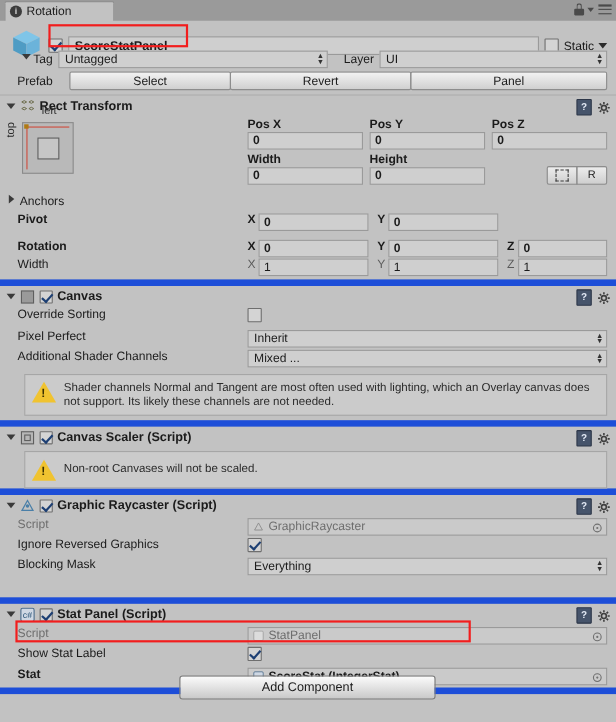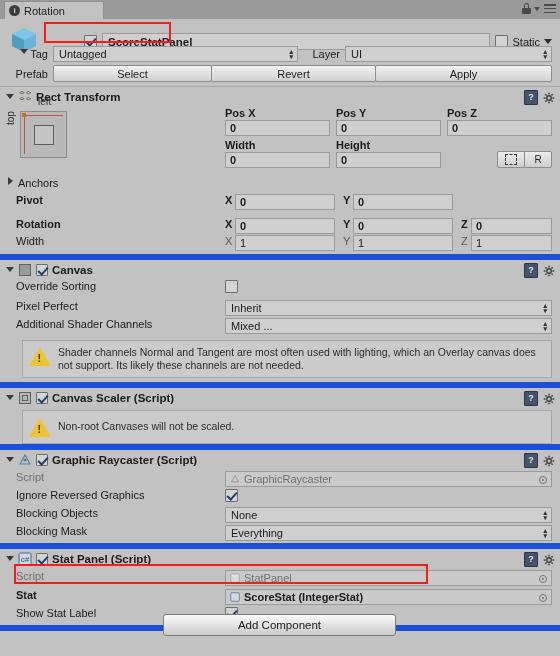--- a/index.html
+++ b/index.html
@@ -33,21 +33,21 @@
   .menu-icon i:nth-child(3){width:12px}
   .caret-sm{width:0;height:0;border-left:3px solid transparent;border-right:3px solid transparent;
        border-top:4px solid #4a4a4a;margin-right:1px;}
 
   
   .content{position:absolute;left:0;top:19px;width:560px;height:637px;background:#c2c2c2;}
 
   
   .go-header{position:relative;height:67px;background:#c2c2c2;border-bottom:1px solid #a8a8a8;}
   .cube-icon{position:absolute;left:9px;top:6px;width:30px;height:30px;}
-  .go-name-row{position:absolute;left:44px;top:6px;right:8px;height:33px;display:flex;align-items:center;gap:5px;margin-left:40px;}
+  .go-name-row{position:absolute;left:44px;top:6px;right:8px;height:33px;display:flex;align-items:center;gap:5px;}
   .chk{width:13px;height:13px;background:#d4d4d4;border:1px solid #6e6e6e;box-sizing:border-box;
        border-radius:1px;position:relative;flex:none;}
   .chk.on:after{content:"";position:absolute;left:3px;top:0px;width:4px;height:8px;
        border:solid #1d3f73;border-width:0 2px 2px 0;transform:rotate(42deg);}
   .namefield{flex:1;height:17px;background:#cfcfcf;border:1px solid #9a9a9a;box-sizing:border-box;
        display:flex;align-items:center;padding-left:5px;font-weight:bold;font-size:11.5px;}
   .static-wrap{display:flex;align-items:center;gap:4px;flex:none;}
   .static-lbl{font-size:11px;}
   .caret-dn{width:0;height:0;border-left:4px solid transparent;border-right:4px solid transparent;border-top:5px solid #2b2b2b;}
 
@@ -182,23 +182,23 @@
           <span>UI</span>
           <span class="arrows">
               <b>▴</b>
               <b>▾</b>
             </span>
         </div>
       </div>
 
       <div class="prefab-row">
         <div class="fld-lbl" style="width:40px">Prefab</div>
-        <div class="btn" style="width:159px;margin-left:5px">Select</div>
+        <div class="btn" style="width:147px;margin-left:15px">Select</div>
         <div class="btn" style="width:165px;margin-left:-1px">Revert</div>
-        <div class="btn" style="flex:1;margin-left:-1px">Apply</div>
+        <div class="btn" style="flex:1;margin-left:-1px">Panel</div>
       </div>
     </div>
 
     <div class="comp" style="height:167px">
       <div class="comp-head">
         <div class="foldout open"></div>
         <svg class="comp-icon" viewBox="0 0 14 14">
           <path d="M4 1.5 l2.2 1.2 -2.2 1.2 -2.2 -1.2z" fill="none" stroke="#6b6b4a" stroke-width="0.9"></path>
           <path d="M10.5 1.5 l2.2 1.2 -2.2 1.2 -2.2 -1.2z" fill="none" stroke="#6b6b4a" stroke-width="0.9"></path>
           <path d="M4 7.5 l2.2 1.2 -2.2 1.2 -2.2 -1.2z" fill="none" stroke="#6b6b4a" stroke-width="0.9"></path>
@@ -426,30 +426,20 @@
           <span>GraphicRaycaster</span>
           <span class="dot"></span>
         </div>
       </div>
 
       <div class="row" style="margin:1px 8px 0 16px">
         <div class="lbl" style="width:209px">Ignore Reversed Graphics</div>
         <div class="chk on"></div>
       </div>
 
-      <div class="row" style="margin:1px 8px 0 16px">
-        <div class="lbl" style="width:209px">Blocking Objects</div>
-        <div class="dropdown" style="flex:1">
-          <span>None</span>
-          <span class="arrows">
-              <b>▴</b>
-              <b>▾</b>
-            </span>
-        </div>
-      </div>
 
       <div class="row" style="margin:1px 8px 0 16px">
         <div class="lbl" style="width:209px">Blocking Mask</div>
         <div class="dropdown" style="flex:1">
           <span>Everything</span>
           <span class="arrows">
               <b>▴</b>
               <b>▾</b>
             </span>
         </div>
@@ -487,35 +477,35 @@
         <div class="lbl dim" style="width:209px">Script</div>
         <div class="objfield" style="flex:1">
           <svg width="10" height="10" viewBox="0 0 14 14">
             <rect x="1" y="1" width="12" height="12" rx="1.5" fill="#dcdcdc" stroke="#9a9a9a" stroke-width="1"></rect>
           </svg>
           <span>StatPanel</span>
           <span class="dot"></span>
         </div>
       </div>
 
+      <div class="row" style="margin:1px 8px 0 16px">
+        <div class="lbl" style="width:209px">Show Stat Label</div>
+        <div class="chk on"></div>
+      </div>
+
       <div class="row" style="margin:2px 8px 0 16px">
         <div class="lbl b" style="width:209px">Stat</div>
         <div class="objfield" style="flex:1;color:#1b1b1b;font-weight:bold">
           <svg width="10" height="10" viewBox="0 0 14 14">
             <rect x="1" y="1" width="12" height="12" rx="1.5" fill="#cfd8e4" stroke="#4a6b8a" stroke-width="1"></rect>
           </svg>
           <span>ScoreStat (IntegerStat)</span>
           <span class="dot"></span>
         </div>
       </div>
-
-      <div class="row" style="margin:1px 8px 0 16px">
-        <div class="lbl" style="width:209px">Show Stat Label</div>
-        <div class="chk on"></div>
-      </div>
     </div>
 
   </div>
 
   <div class="addcomp">Add Component</div>
 
   <div class="redbox" style="left:44px;top:22px;width:127px;height:21px;"></div>
   <div class="redbox" style="left:14px;top:564px;width:414px;height:20px;"></div>
 
 </div>

